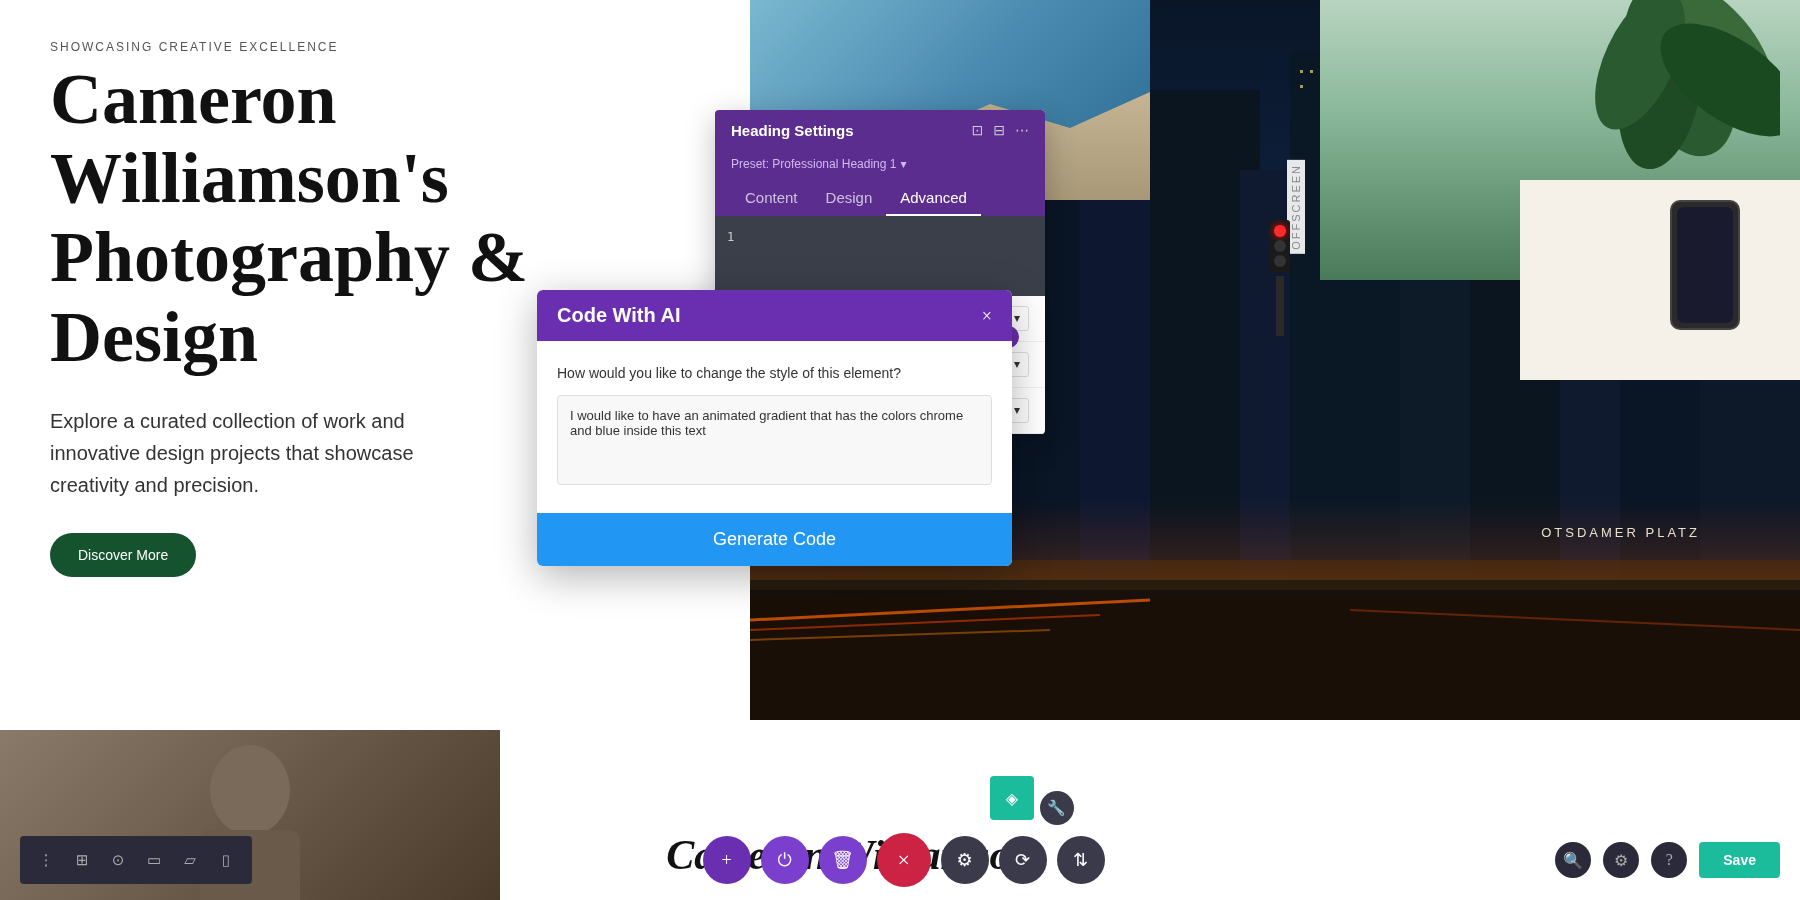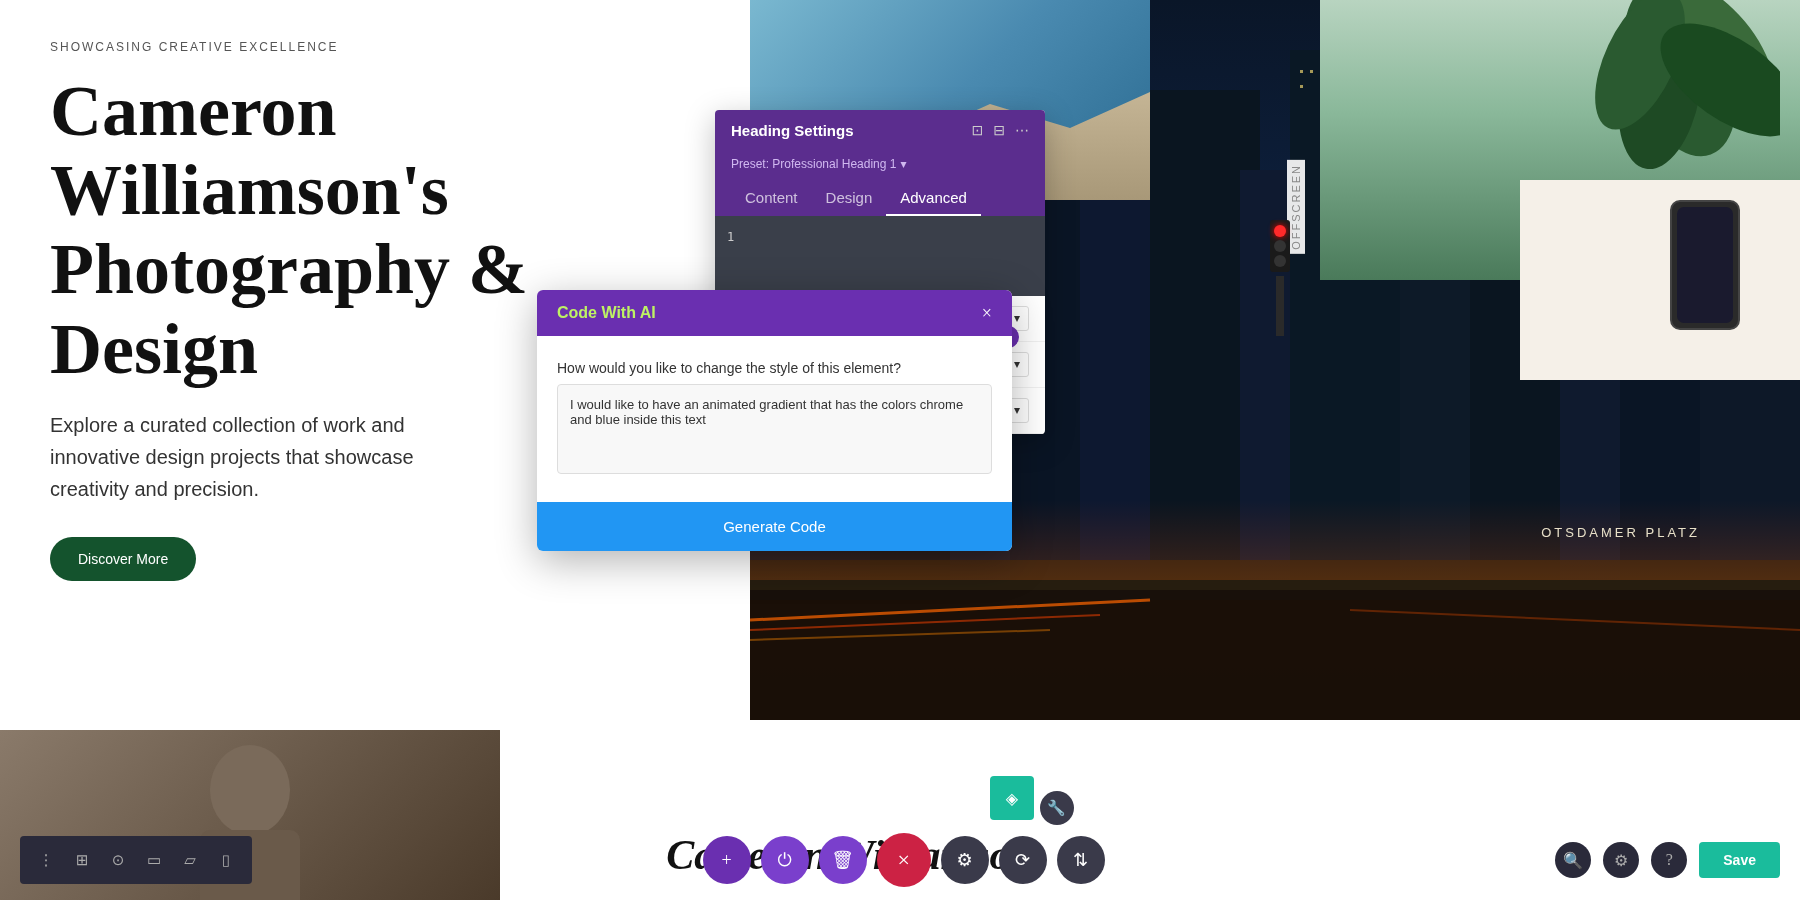--- a/index.html
+++ b/index.html
@@ -30,29 +30,29 @@
       background: #fff;
       padding: 40px 40px 40px 50px;
     }
 
     .showcasing-label {
       font-family: Arial, sans-serif;
       font-size: 12px;
       letter-spacing: 2px;
       color: #555;
       text-transform: uppercase;
-      margin-bottom: 18px;
+      margin-bottom: 6px;
     }
 
     .main-heading {
       font-size: 72px;
       font-weight: 700;
       line-height: 1.1;
       color: #111;
-      margin-bottom: 20px;
+      margin-bottom: 28px;
     }
 
     .sub-description {
       font-family: Arial, sans-serif;
       font-size: 20px;
       color: #333;
       line-height: 1.6;
       max-width: 430px;
       margin-bottom: 32px;
     }
@@ -388,43 +388,43 @@
 
     .modal-header {
       background: #6a2fb0;
       padding: 14px 20px;
       display: flex;
       align-items: center;
       justify-content: space-between;
     }
 
     .modal-title {
-      color: #bef264;
-      font-family: Arial, sans-serif;
-      font-size: 16px;
+      color: #ffffff;
+      font-family: Arial, sans-serif;
+      font-size: 20px;
       font-weight: 600;
     }
 
     .modal-close {
       color: #fff;
       font-size: 18px;
       cursor: pointer;
       line-height: 1;
     }
 
     .modal-body {
       padding: 24px 20px;
       background: #fff;
     }
 
     .modal-question {
       font-family: Arial, sans-serif;
       font-size: 14px;
       color: #333;
-      margin-bottom: 8px;
+      margin-bottom: 14px;
     }
 
     .modal-textarea {
       width: 100%;
       height: 90px;
       border: 1px solid #ddd;
       border-radius: 4px;
       padding: 12px;
       font-family: Arial, sans-serif;
       font-size: 13px;
@@ -432,21 +432,21 @@
       resize: none;
       outline: none;
       background: #f8f8f8;
     }
 
     .modal-generate-btn {
       width: 100%;
       background: #2196f3;
       color: #fff;
       font-family: Arial, sans-serif;
-      font-size: 15px;
+      font-size: 18px;
       font-weight: 500;
       padding: 16px;
       border: none;
       cursor: pointer;
       text-align: center;
     }
 
     
     .bottom-toolbar {
       position: absolute;

